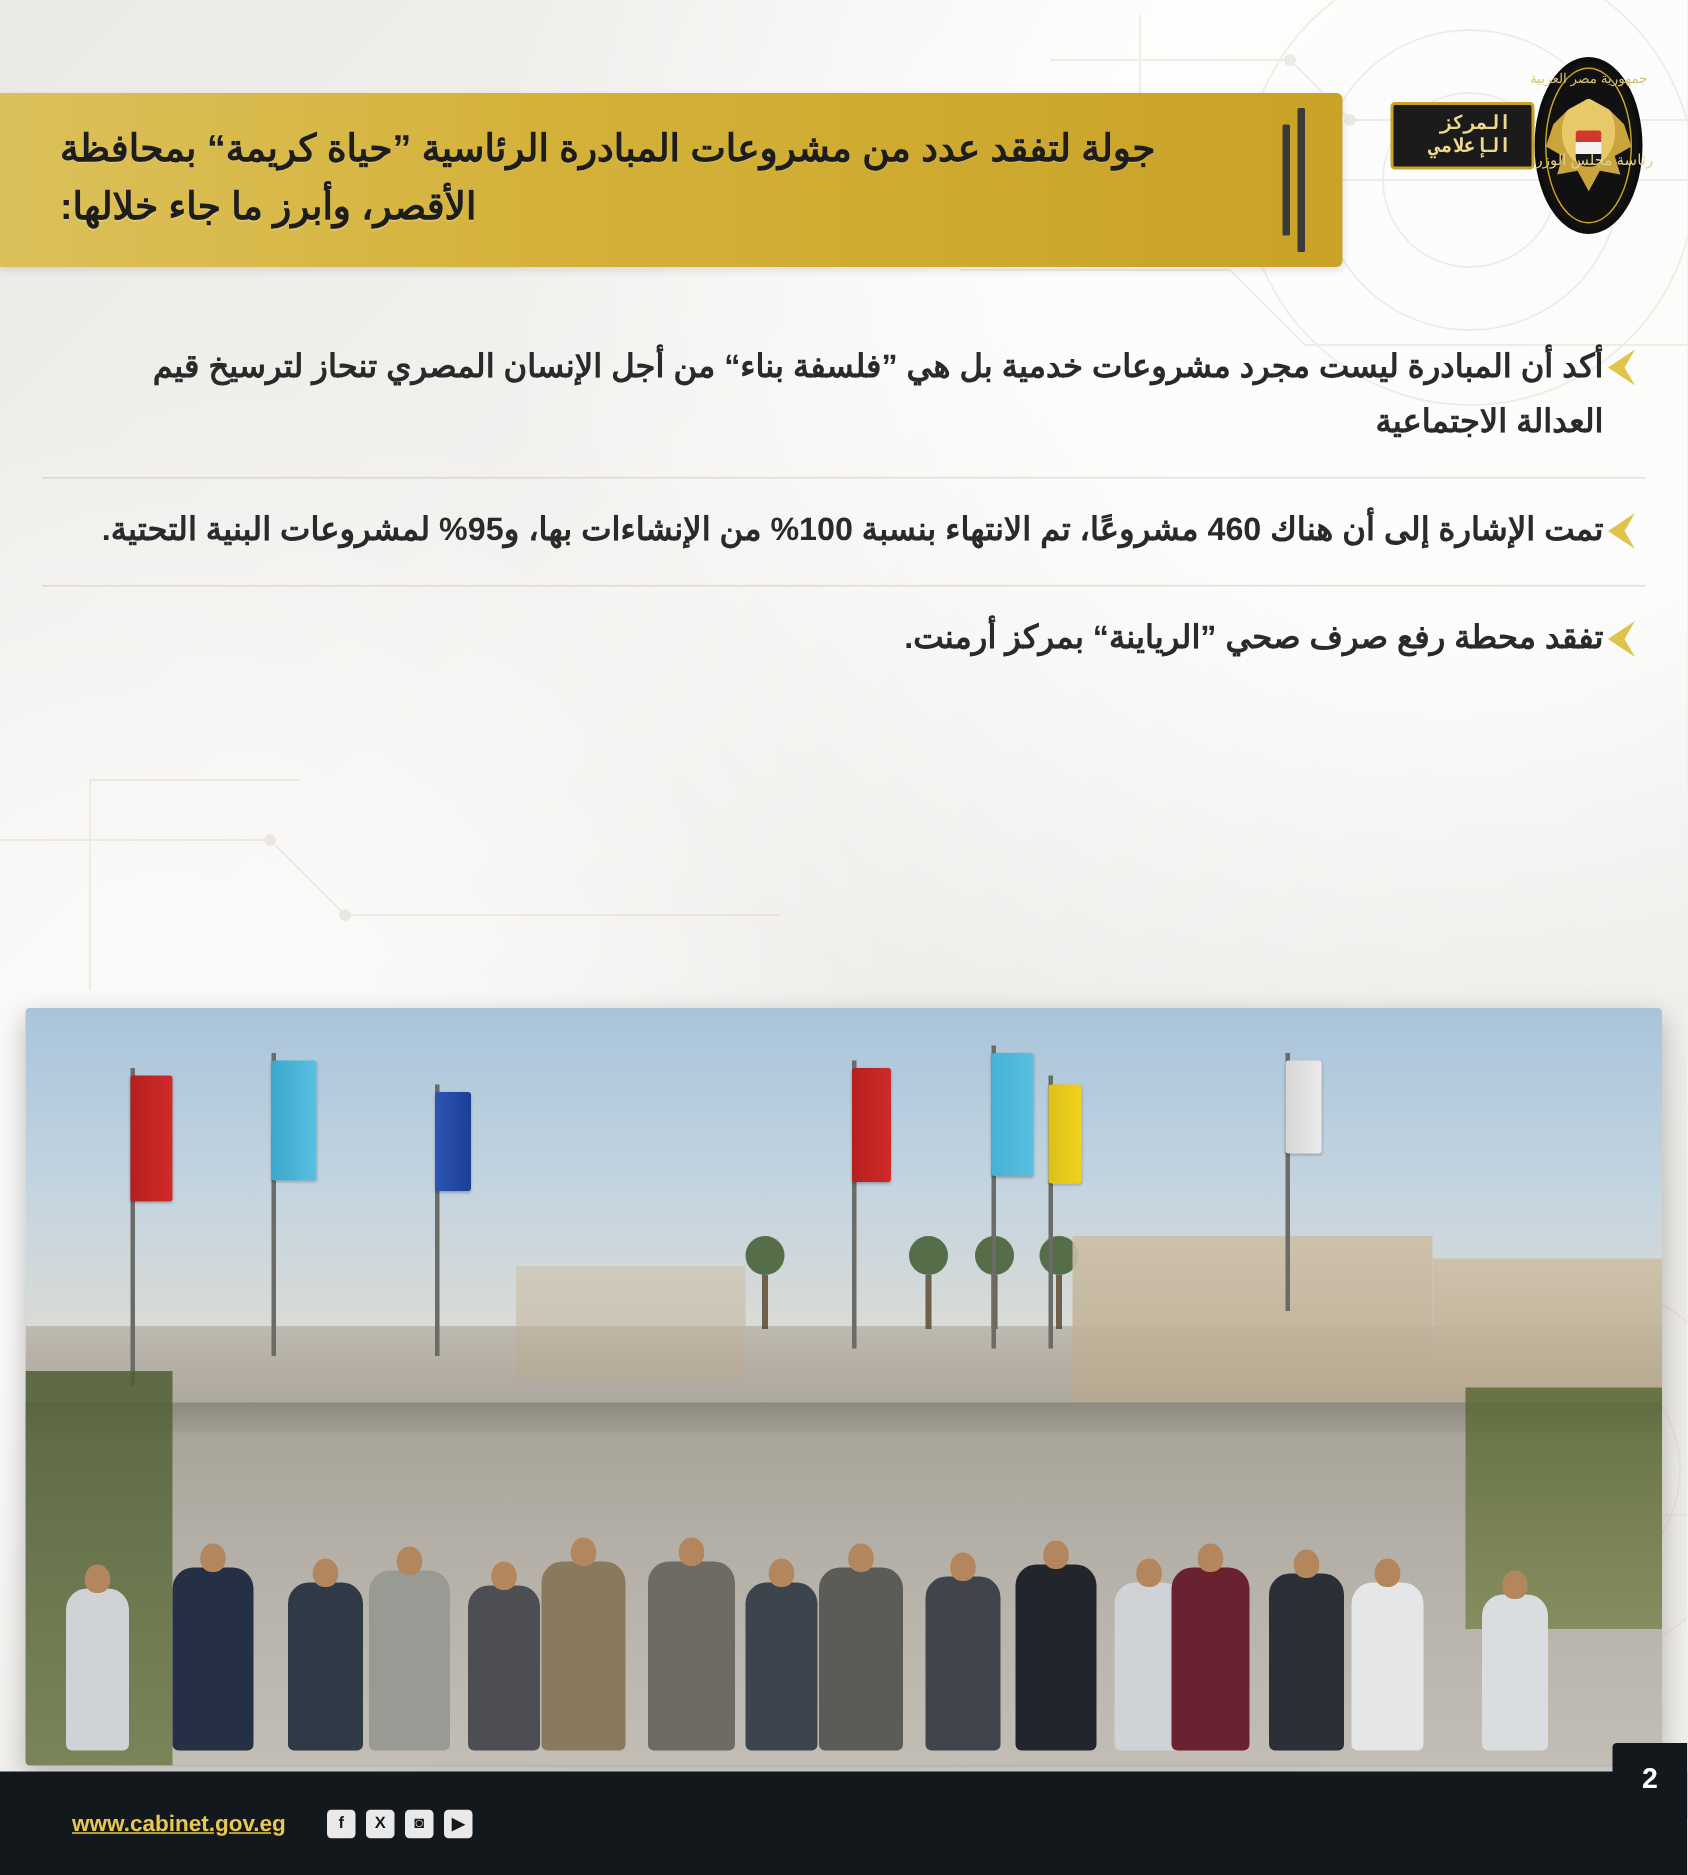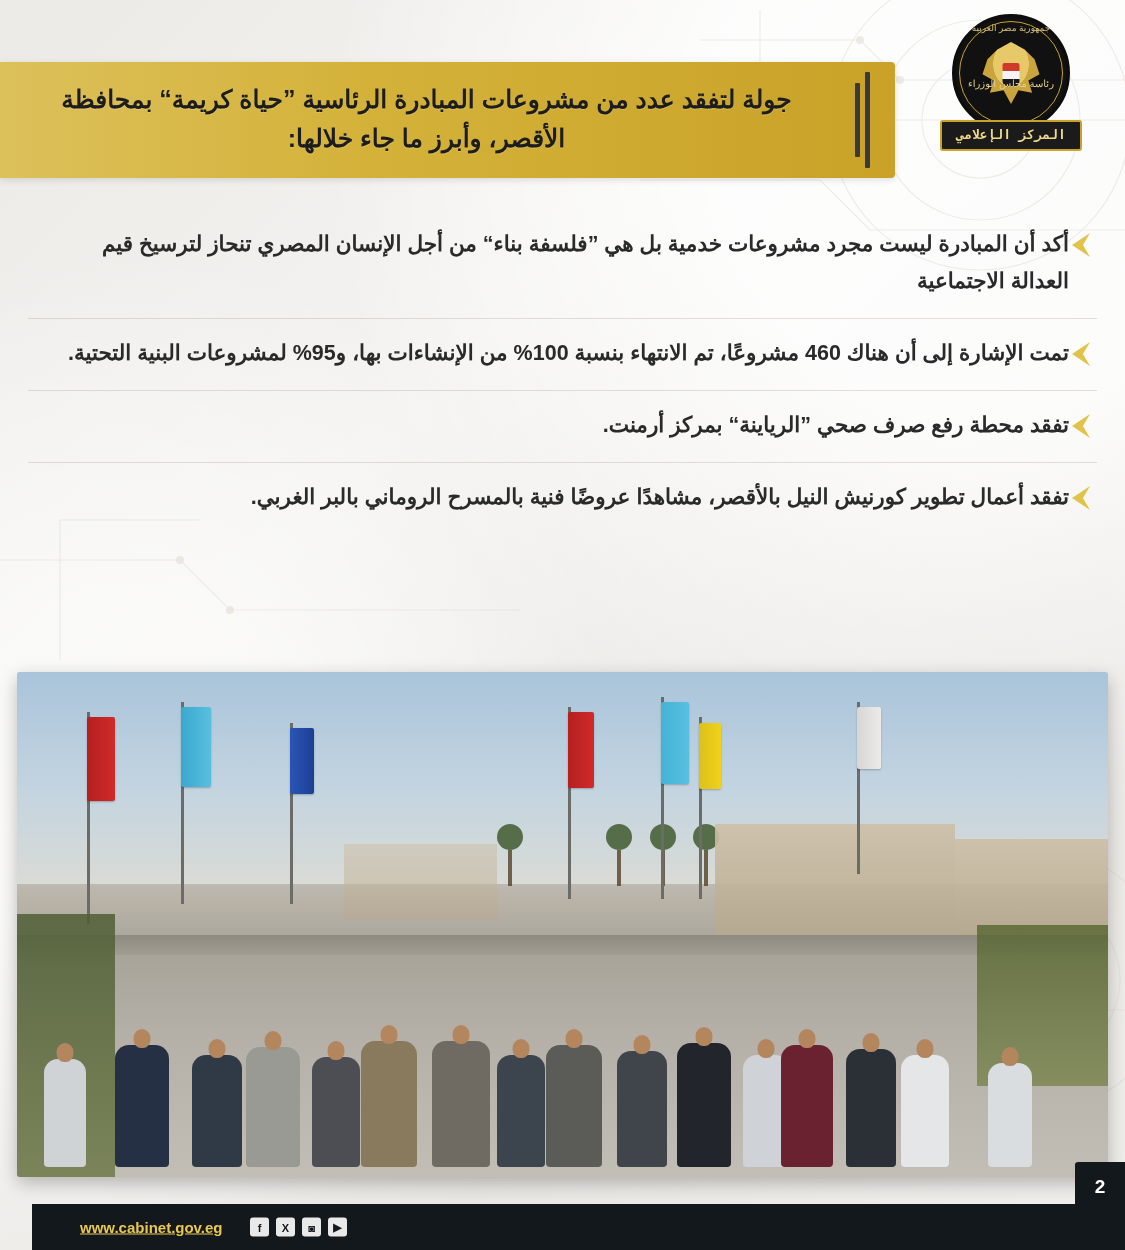--- a/index.html
+++ b/index.html
@@ -26,21 +26,21 @@
   }
   .bg-texture svg { width: 100%; height: 100%; display: block; }
 
   
   .header {
     position: absolute; top: 0; right: 0; left: 0; height: 190px;
   }
   .logo {
     position: absolute; top: 14px; right: 30px;
     width: 168px; height: 165px;
-    display: flex; flex-direction: column; align-items: center; justify-content: flex-start;
+    display: flex; align-items: center; justify-content: flex-start;
   }
   .logo-emblem {
     position: relative;
     width: 118px; height: 118px; border-radius: 50%;
     background: #111; border: 3px solid #0d0d0d;
     display: flex; align-items: center; justify-content: center;
   }
   .logo-emblem .ring-text {
     position: absolute; inset: 4px; border-radius: 50%;
     border: 1px solid #c9a227;
@@ -86,21 +86,21 @@
     position: absolute; top: 10px; right: 10px; bottom: 10px;
     width: 30px;
     display: flex; gap: 5px; align-items: stretch; justify-content: flex-end;
   }
   .title-band .bars i { display: block; width: 5px; background: #3a3a3a; border-radius: 1px; }
   .title-band .bars i:nth-child(1) { height: 100%; }
   .title-band .bars i:nth-child(2) { height: 78%; align-self: center; }
   .headline {
     color: #1d1d1d;
     font-size: 25px; font-weight: bold; line-height: 1.55;
-    text-align: center; padding-right: 48px;
+    text-align: left; padding-right: 48px;
     text-shadow: 0 1px 0 rgba(255,255,255,0.18);
   }
 
   
   .bullets {
     position: absolute; top: 210px; right: 0; left: 0;
     padding: 0 28px 0 28px;
   }
   .bullet {
     display: flex; align-items: flex-start; 
@@ -158,23 +158,23 @@
     width: 17px; height: 19px; border-radius: 50% 50% 45% 45%;
     background: #b4865e;
   }
   .trees { position:absolute; top:30%; left:0; right:0; height:16%; }
   .tree { position:absolute; width:26px; height:60px; }
   .tree .canopy { width:26px; height:26px; border-radius:50%; background:#3f5a2e; opacity:.85;}
   .tree .trunk { width:4px; height:36px; margin:0 auto; background:#5c4a33; opacity:.85;}
 
   
   .footer {
-    position: absolute; left: 0; right: 0; bottom: 0; height: 46px;
+    position: absolute; left: 0; right: 0; bottom: 0; height: 69px;
     background: #13181d;
-    display: flex; align-items: center; margin-left: 32px;
+    display: flex; align-items: center;
   }
   .footer .url {
     color: #e8c84f; font-size: 15px; font-weight: bold;
     position: absolute; left: 48px; top: 50%; transform: translateY(-50%);
     direction: ltr;
   }
   .socials {
     position: absolute; left: 218px; top: 50%; transform: translateY(-50%);
     display: flex; gap: 7px; direction: ltr;
   }
@@ -267,28 +267,20 @@
 
     <div class="bullet">
       <div class="chev">
         <svg width="22" height="26" viewBox="0 0 22 26">
             <path d="M21 1 L3 13 L21 25 L14 13 Z" fill="#e0c34a"></path>
           </svg>
       </div>
       <div class="bullet-text">تفقد محطة رفع صرف صحي ”الرياينة“ بمركز أرمنت.</div>
     </div>
 
-    <div class="bullet">
-      <div class="chev">
-        <svg width="22" height="26" viewBox="0 0 22 26">
-            <path d="M21 1 L3 13 L21 25 L14 13 Z" fill="#e0c34a"></path>
-          </svg>
-      </div>
-      <div class="bullet-text">تفقد أعمال تطوير كورنيش النيل بالأقصر، مشاهدًا عروضًا فنية بالمسرح الروماني بالبر الغربي.</div>
-    </div>
 
   </div>
 
   <div class="photo-wrap">
     <div class="photo">
       <div class="sky"></div>
 
       <div class="trees">
         <div class="tree" style="left:54%">
             <div class="canopy"></div>

